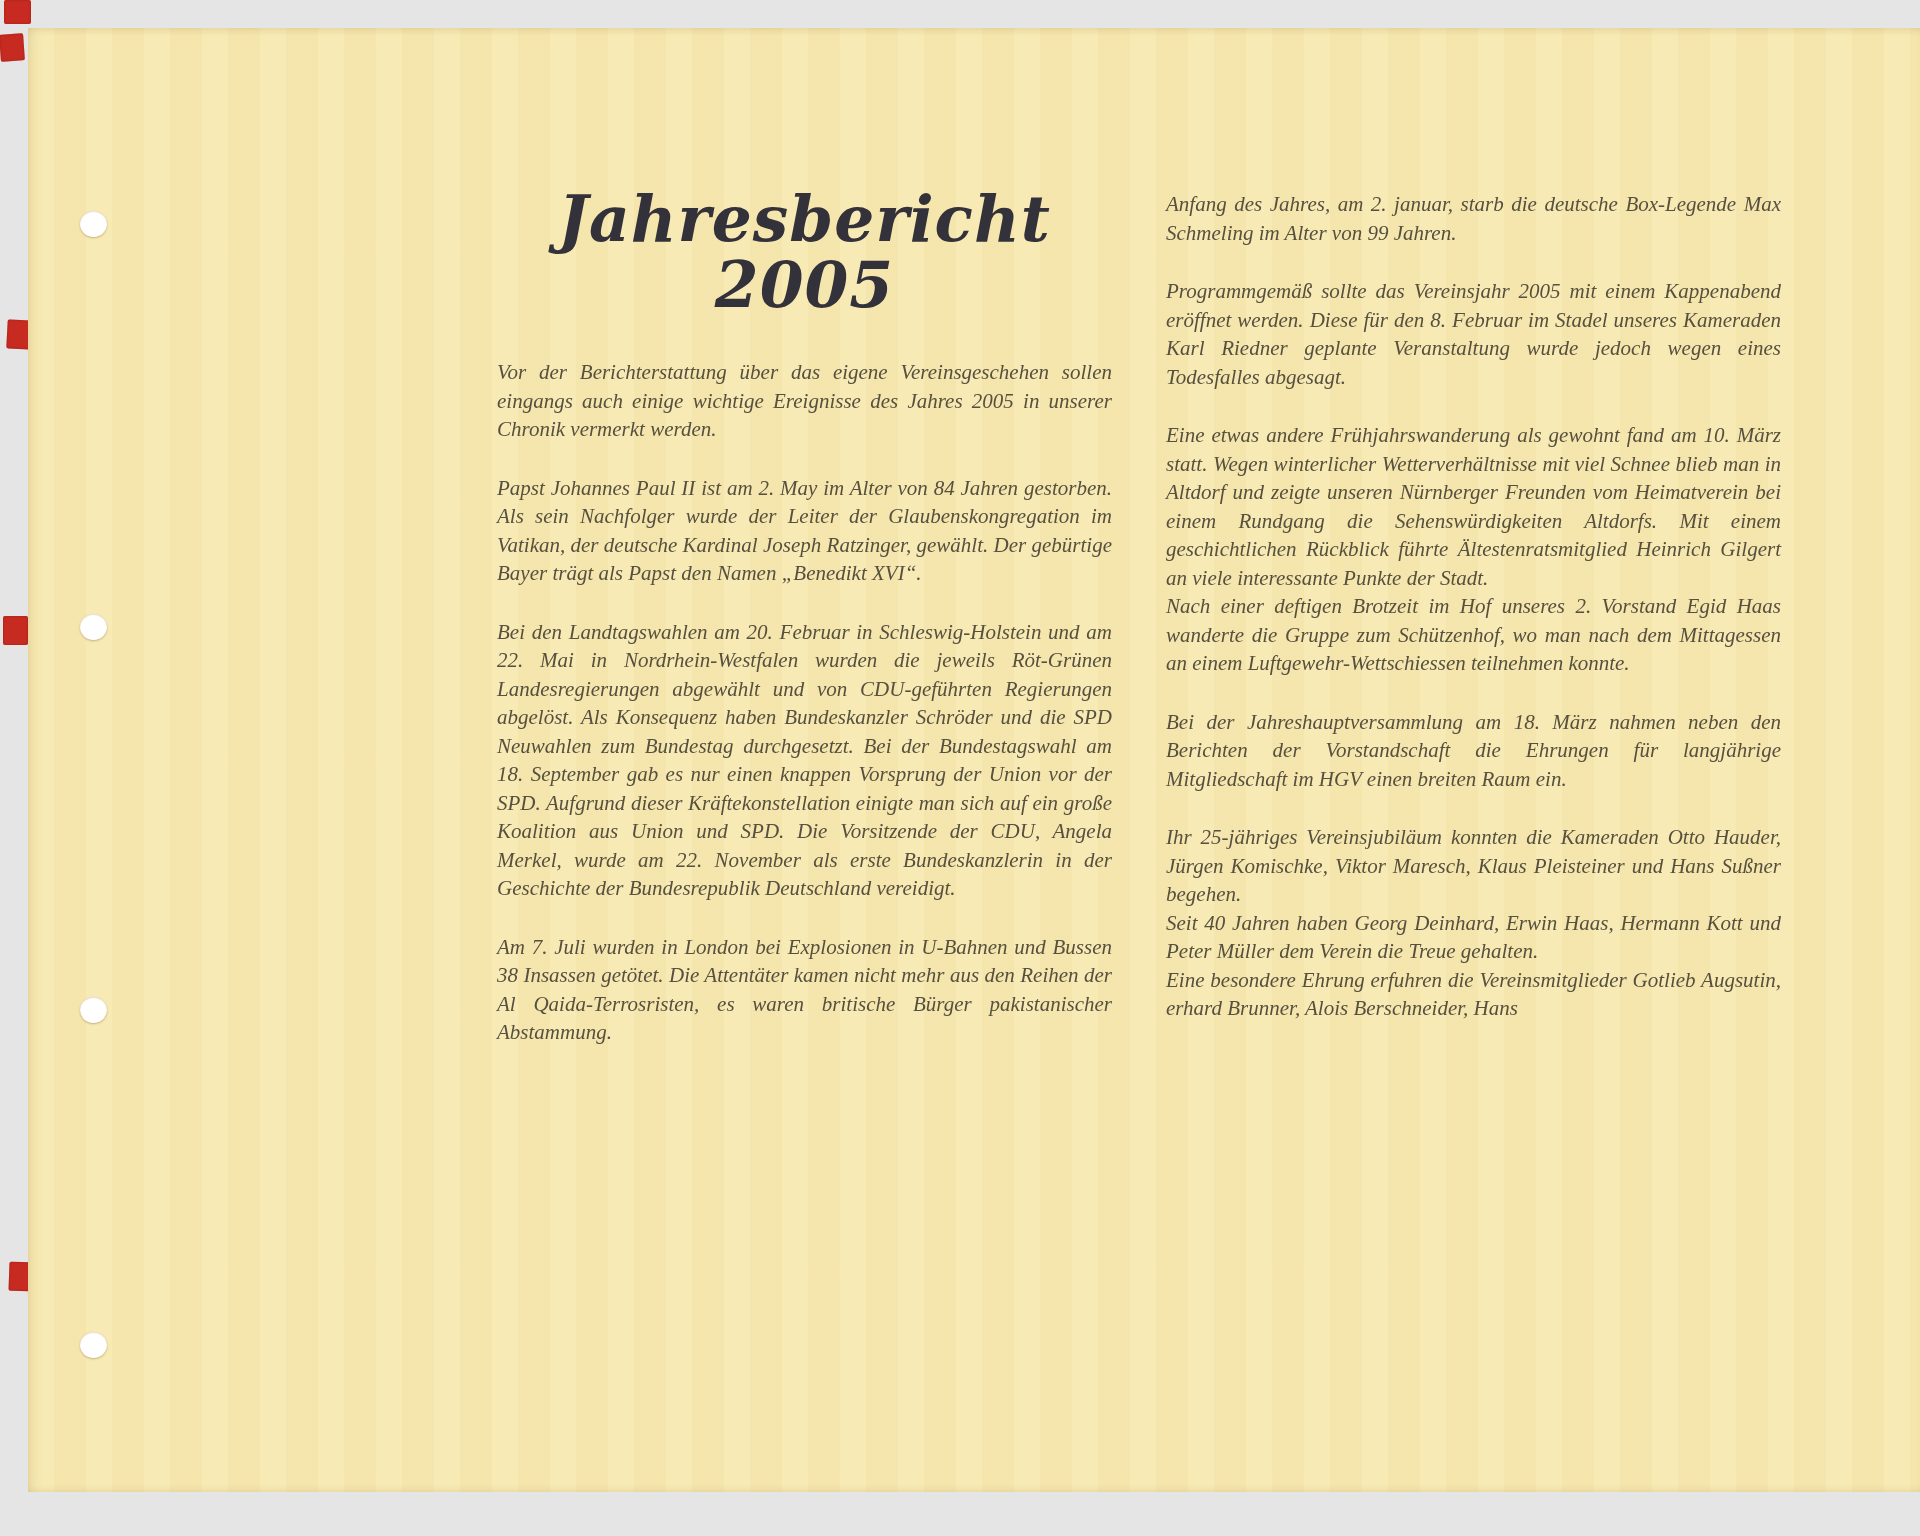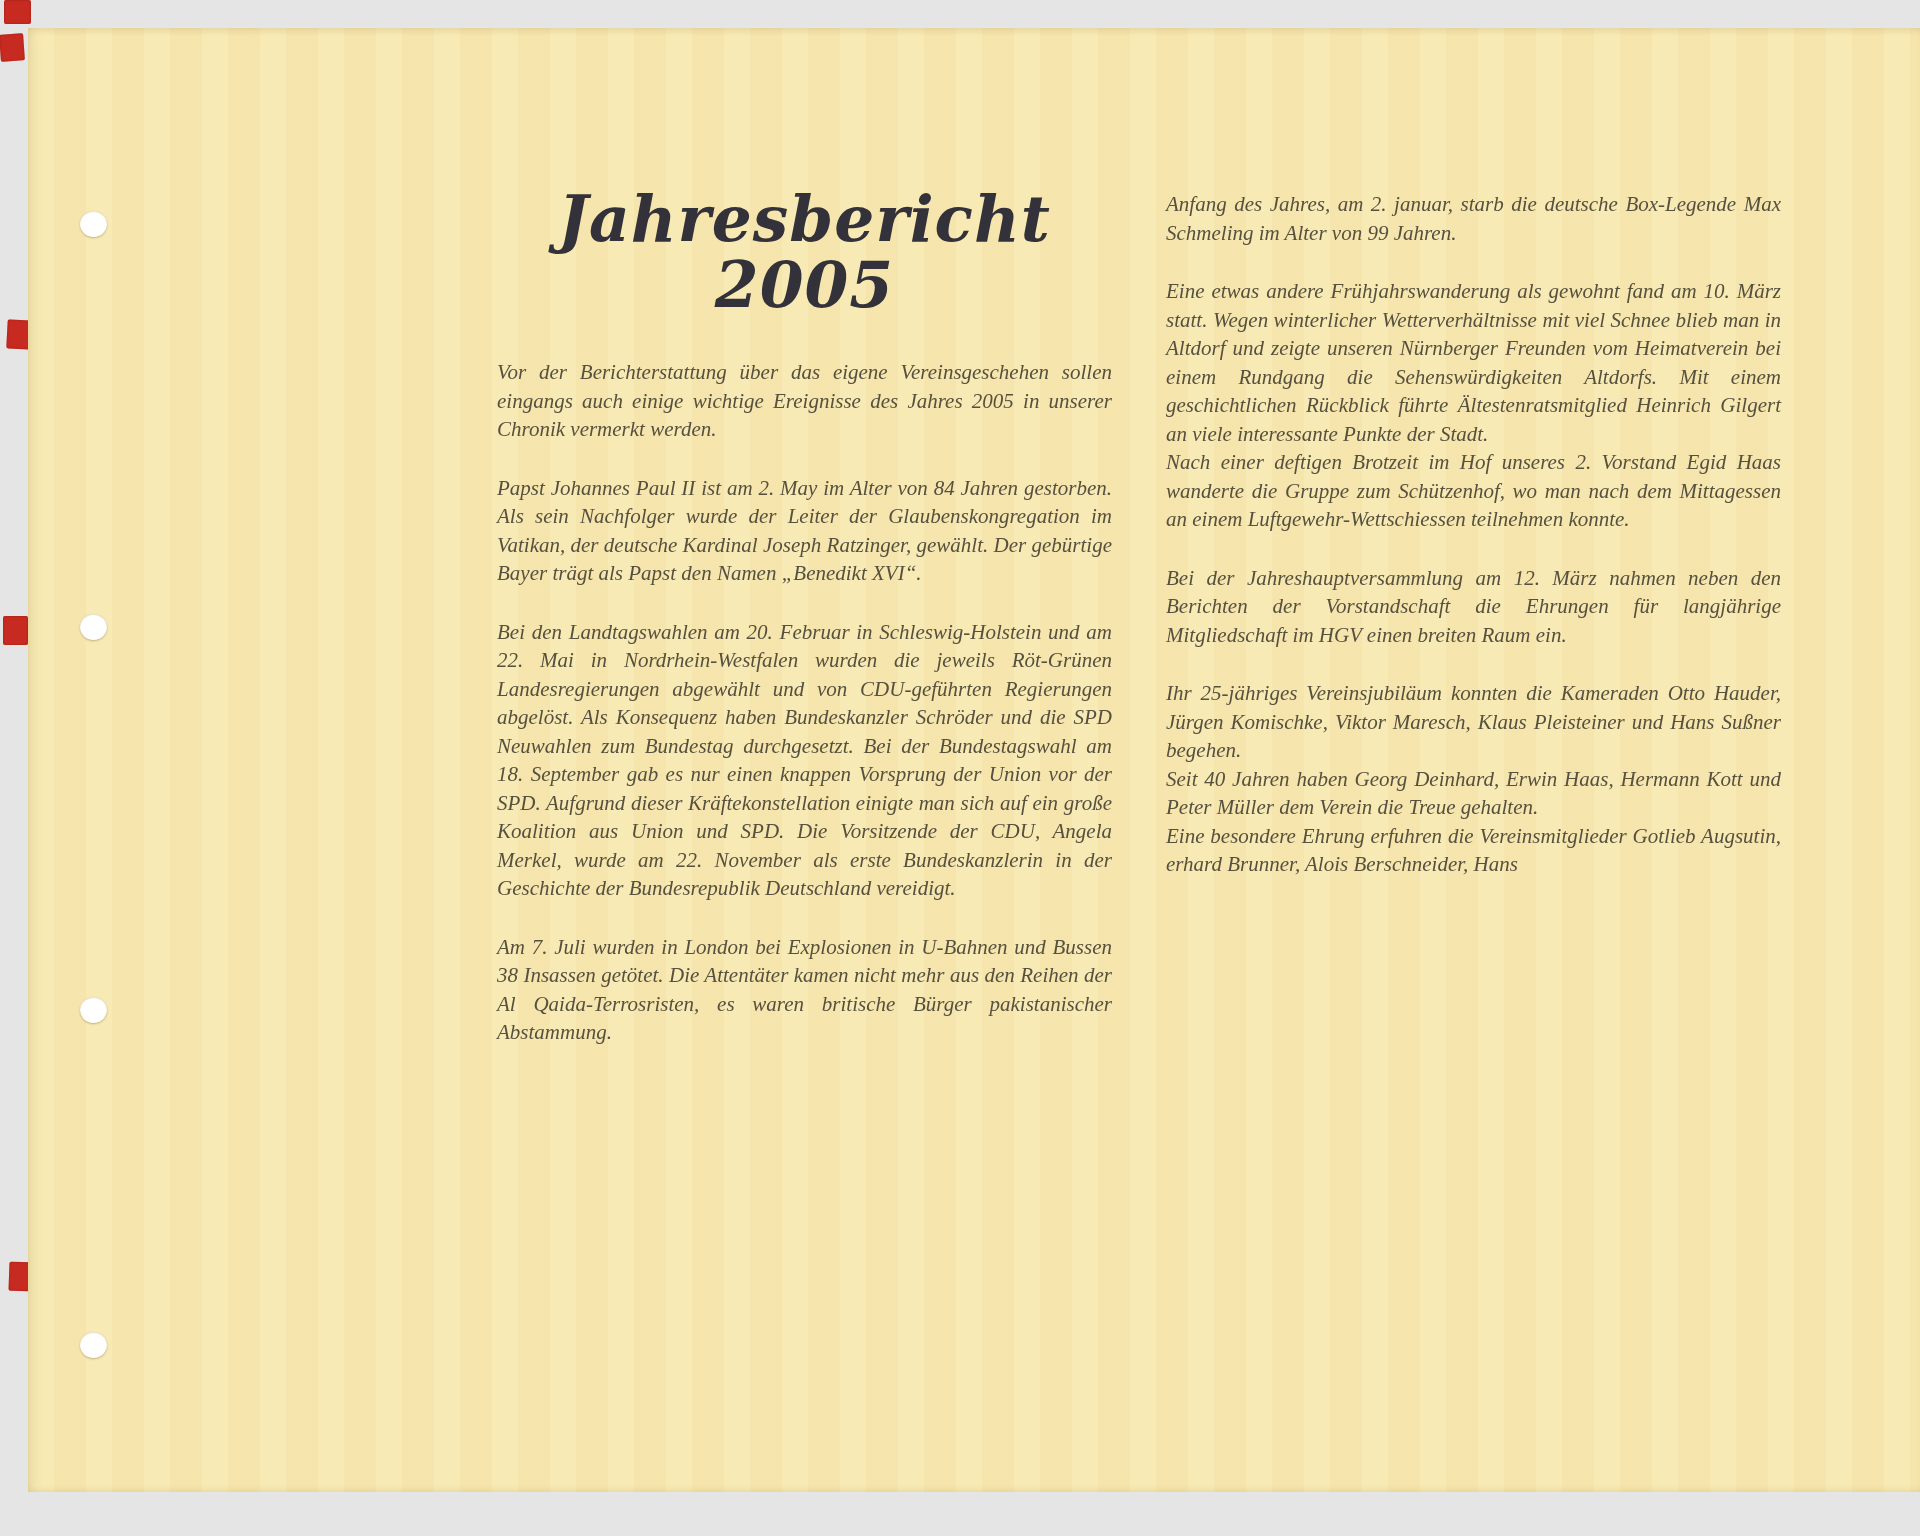--- a/index.html
+++ b/index.html
@@ -113,19 +113,20 @@
 
     <div class="col col-left">
         <p>Vor der Berichterstattung über das eigene Vereinsgeschehen sollen eingangs auch einige wichtige Ereignisse des Jahres 2005 in unserer Chronik vermerkt werden.</p>
         <p>Papst Johannes Paul II ist am 2. May im Alter von 84 Jahren gestorben. Als sein Nachfolger wurde der Leiter der Glaubenskongregation im Vatikan, der deutsche Kardinal Joseph Ratzinger, gewählt. Der gebürtige Bayer trägt als Papst den Namen „Benedikt XVI“.</p>
         <p>Bei den Landtagswahlen am 20. Februar in Schleswig-Holstein und am 22. Mai in Nordrhein-Westfalen wurden die jeweils Röt-Grünen Landesregierungen abgewählt und von CDU-geführten Regierungen abgelöst. Als Konsequenz haben Bundeskanzler Schröder und die SPD Neuwahlen zum Bundestag durchgesetzt. Bei der Bundestagswahl am 18. September gab es nur einen knappen Vorsprung der Union vor der SPD. Aufgrund dieser Kräftekonstellation einigte man sich auf ein große Koalition aus Union und SPD. Die Vorsitzende der CDU, Angela Merkel, wurde am 22. November als erste Bundeskanzlerin in der Geschichte der Bundesrepublik Deutschland vereidigt.</p>
         <p>Am 7. Juli wurden in London bei Explosionen in U-Bahnen und Bussen 38 Insassen getötet. Die Attentäter kamen nicht mehr aus den Reihen der Al Qaida-Terrosristen, es waren britische Bürger pakistanischer Abstammung.</p>
       </div>
 
     <div class="col col-right">
         <p>Anfang des Jahres, am 2. januar, starb die deutsche Box-Legende Max Schmeling im Alter von 99 Jahren.</p>
+        <p>Programmgemäß sollte das Vereinsjahr 2005 mit einem Kappenabend eröffnet werden. Diese für den 8. Februar im Stadel unseres Kameraden Karl Riedner geplante Veranstaltung wurde jedoch wegen eines Todesfalles abgesagt.</p>
         <p>Eine etwas andere Frühjahrswanderung als gewohnt fand am 10. März statt. Wegen winterlicher Wetterverhältnisse mit viel Schnee blieb man in Altdorf und zeigte unseren Nürnberger Freunden vom Heimatverein bei einem Rundgang die Sehenswürdigkeiten Altdorfs. Mit einem geschichtlichen Rückblick führte Ältestenratsmitglied Heinrich Gilgert an viele interessante Punkte der Stadt.<br>Nach einer deftigen Brotzeit im Hof unseres 2. Vorstand Egid Haas wanderte die Gruppe zum Schützenhof, wo man nach dem Mittagessen an einem Luftgewehr-Wettschiessen teilnehmen konnte.</p>
-        <p>Bei der Jahreshauptversammlung am 12. März nahmen neben den Berichten der Vorstandschaft die Ehrungen für langjährige Mitgliedschaft im HGV einen breiten Raum ein.</p>
+        <p>Bei der Jahreshauptversammlung am 18. März nahmen neben den Berichten der Vorstandschaft die Ehrungen für langjährige Mitgliedschaft im HGV einen breiten Raum ein.</p>
         <p>Ihr 25-jähriges Vereinsjubiläum konnten die Kameraden Otto Hauder, Jürgen Komischke, Viktor Maresch, Klaus Pleisteiner und Hans Sußner begehen.<br>Seit 40 Jahren haben Georg Deinhard, Erwin Haas, Hermann Kott und Peter Müller dem Verein die Treue gehalten.<br>Eine besondere Ehrung erfuhren die Vereinsmitglieder Gotlieb Augsutin, erhard Brunner, Alois Berschneider, Hans</p>
       </div>
 
   </div>
 </div>
 
 </body></html>

